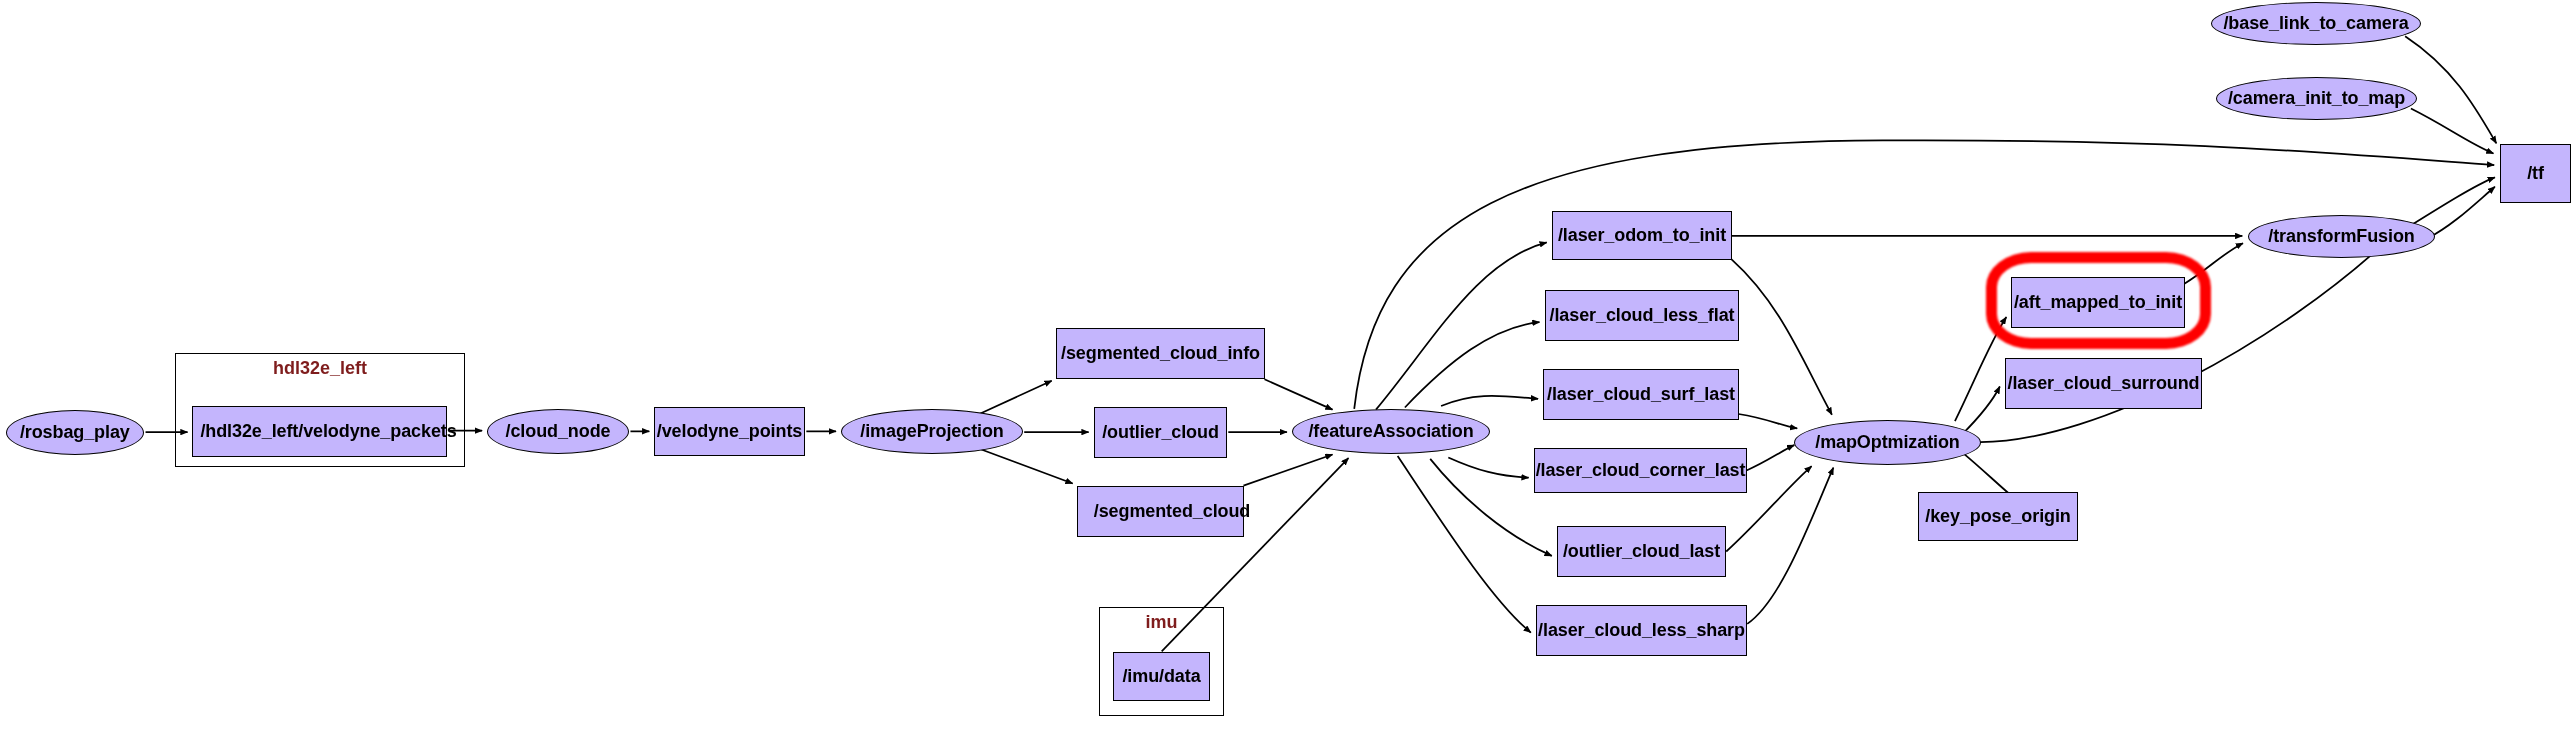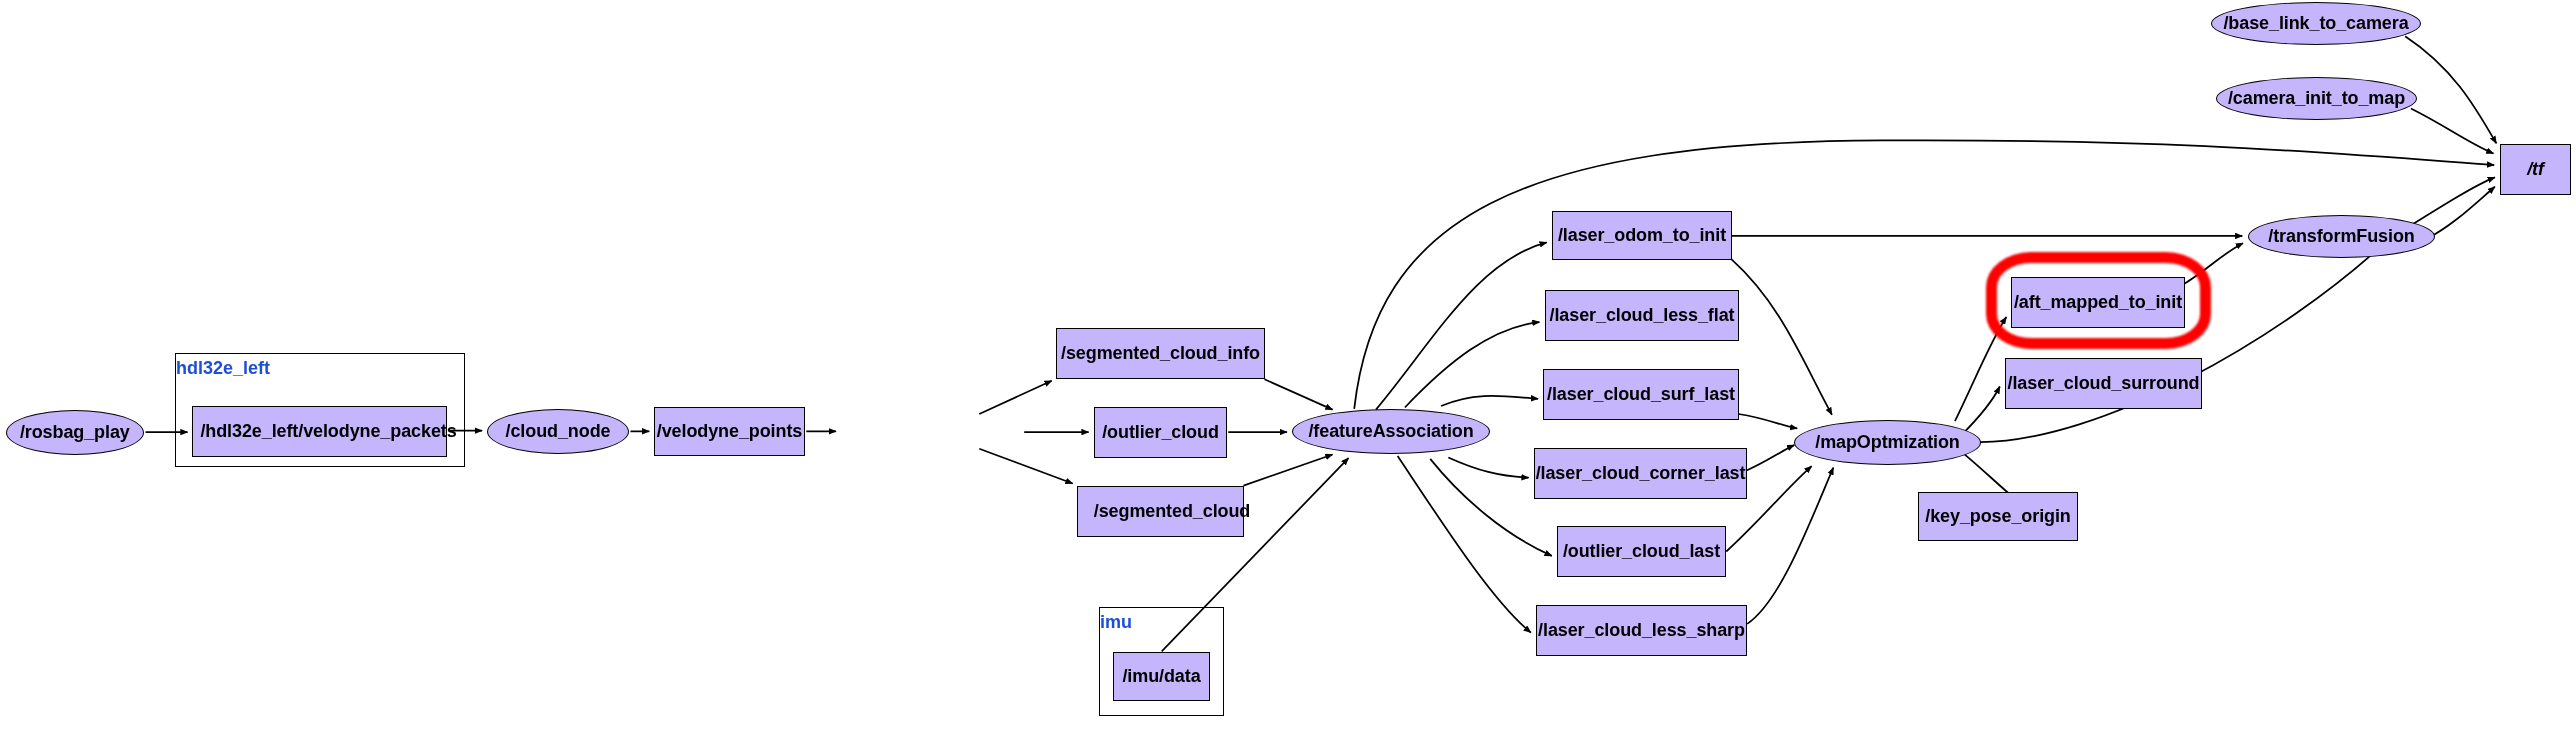--- a/index.html
+++ b/index.html
@@ -37,23 +37,24 @@
   .group{
     border:1.6px solid #000;
     background:transparent;
     z-index:2;
     display:block;
   }
   .group-label{
     position:absolute;
     left:0;right:0;
     top:4.3px;
+    text-align:center;
     font-size:18px;
     font-weight:600;
-    color:#1d4ed8;
+    color:#7f1d1d;
   }
   .highlight{
     position:absolute;
     z-index:1;
     border:11.6px solid #fe0000;
     border-radius:45px/35px;
     filter:blur(0.8px);
     box-sizing:border-box;
     pointer-events:none;
   }
@@ -127,20 +128,23 @@
   </div>
 
   <div class="node nodeell" style="left:5.8px;top:410px;width:138px;height:45px;">
       <span>/rosbag_play</span>
     </div>
 
   <div class="node nodeell" style="left:487px;top:409px;width:142px;height:45px;">
       <span>/cloud_node</span>
     </div>
 
+  <div class="node nodeell" style="left:841px;top:409px;width:182px;height:45px;">
+      <span>/imageProjection</span>
+    </div>
 
   <div class="node nodeell" style="left:1292px;top:409px;width:198px;height:45px;">
       <span>/featureAssociation</span>
     </div>
 
   <div class="node nodeell" style="left:1794px;top:420px;width:187px;height:45px;">
       <span>/mapOptmization</span>
     </div>
 
   <div class="node nodeell" style="left:2211px;top:2.2px;width:210px;height:43px;">
@@ -184,21 +188,21 @@
     </div>
 
   <div class="node topic" style="left:1545px;top:290px;width:194px;height:51px;">
       <span>/laser_cloud_less_flat</span>
     </div>
 
   <div class="node topic" style="left:1543px;top:369px;width:196px;height:51px;">
       <span>/laser_cloud_surf_last</span>
     </div>
 
-  <div class="node topic" style="left:1534px;top:448px;width:213px;height:51px;">
+  <div class="node topic" style="left:1534px;top:448px;width:213px;height:45px;">
       <span>/laser_cloud_corner_last</span>
     </div>
 
   <div class="node topic" style="left:1557px;top:526px;width:169px;height:51px;">
       <span>/outlier_cloud_last</span>
     </div>
 
   <div class="node topic" style="left:1536px;top:605px;width:211px;height:51px;">
       <span>/laser_cloud_less_sharp</span>
     </div>
@@ -208,18 +212,18 @@
     </div>
 
   <div class="node topic" style="left:2005px;top:358px;width:197px;height:51px;">
       <span>/laser_cloud_surround</span>
     </div>
 
   <div class="node topic" style="left:1918px;top:492px;width:160px;height:49px;">
       <span>/key_pose_origin</span>
     </div>
 
-  <div class="node topic" style="left:2500px;top:144px;width:71px;height:51px;font-style:italic;">
+  <div class="node topic" style="left:2500px;top:144px;width:71px;height:59px;">
       <span>/tf</span>
     </div>
 
 </div>
 
 
 </body></html>

